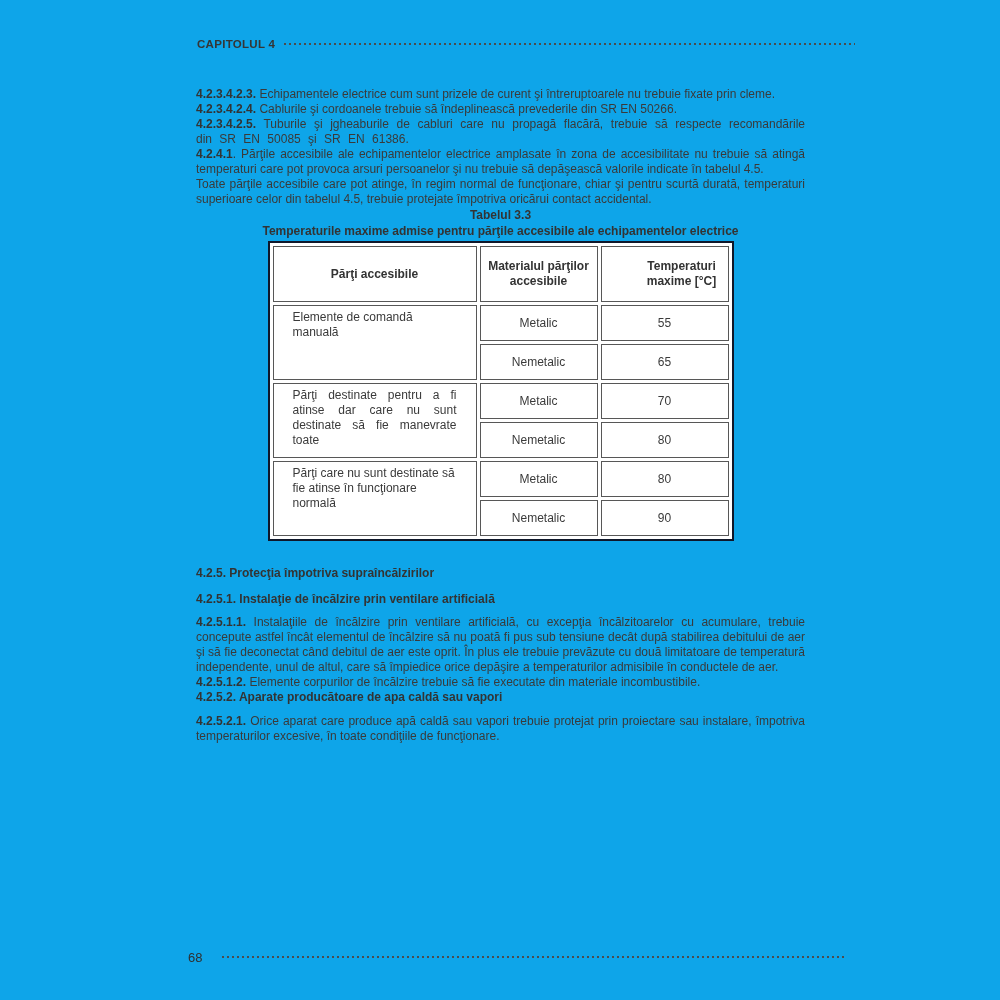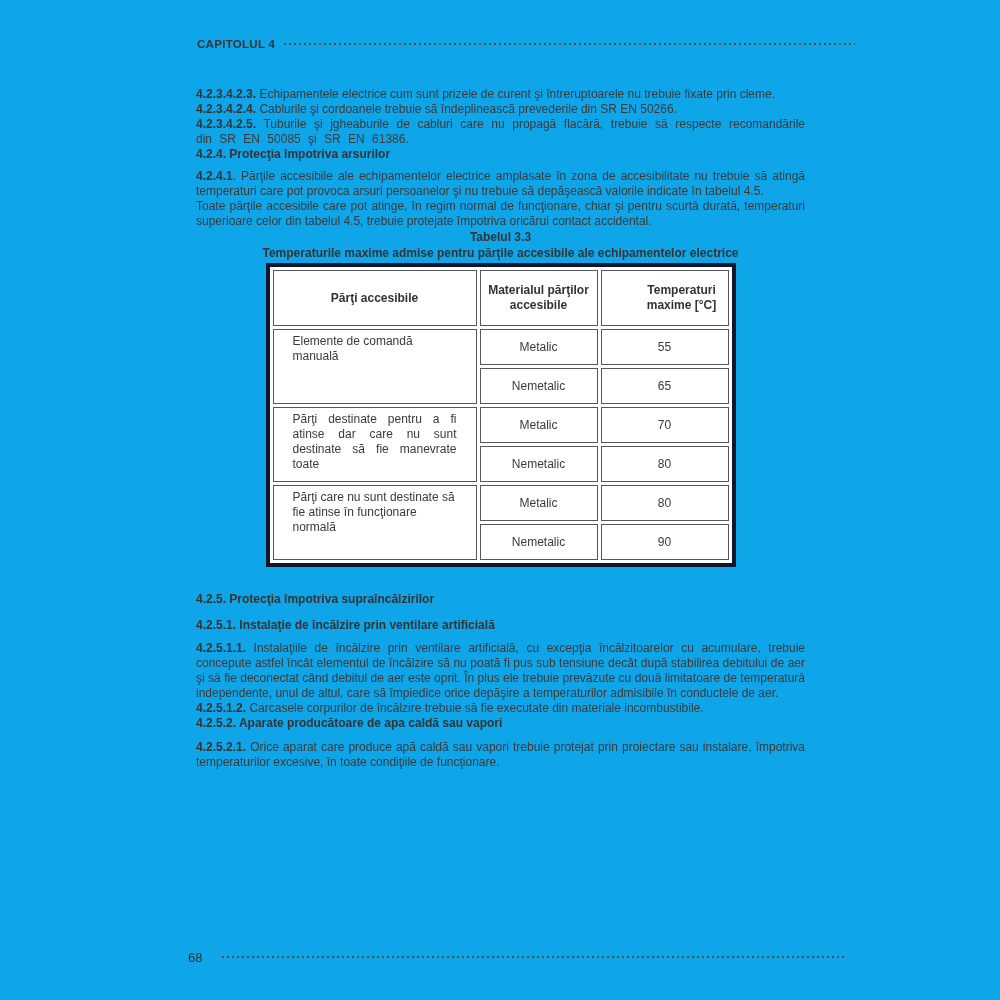--- a/index.html
+++ b/index.html
@@ -45,21 +45,21 @@
 
   
   .tbl-title, .tbl-subtitle {
     text-align: center; font-weight: bold; color: #333;
     font-size: 12px; line-height: 16px;
   }
 
   
   table.tbl {
     border-collapse: separate; border-spacing: 3px;
-    border: 4px solid #0f172a;
+    border: 2px solid #0f172a;
     margin: 2px auto 25px auto;
     background: #fff;
   }
   .tbl th, .tbl td {
     border: 1px solid #575757;
     font-size: 12px; line-height: 15px; color: #3a3a3a;
     padding: 2px 6px;
   }
   .tbl th {
     font-weight: bold; text-align: center; vertical-align: middle;
@@ -90,21 +90,20 @@
   </div>
 
   <div class="content">
 
     <p class="mb10"><span class="num">4.2.3.4.2.3.</span><span> Echipamentele electrice cum sunt prizele de curent şi întreruptoarele nu trebuie fixate prin cleme.</span></p>
 
     <p class="mb13"><span class="num">4.2.3.4.2.4.</span><span> Cablurile şi cordoanele trebuie să îndeplinească prevederile din SR EN 50266.</span></p>
 
     <p class="wide mb34"><span class="num">4.2.3.4.2.5.</span><span> Tuburile şi jgheaburile de cabluri care nu propagă flacără, trebuie să respecte recomandările din SR EN 50085 şi SR EN 61386.</span></p>
 
-    <div class="hd mb7">4.2.4. Protecţia împotriva arsurilor</div>
 
     <p><span class="num">4.2.4.1</span><span>. Părţile accesibile ale echipamentelor electrice amplasate în zona de accesibilitate nu trebuie să atingă temperaturi care pot provoca arsuri persoanelor şi nu trebuie să depăşească valorile indicate în tabelul 4.5.</span></p>
 
     <p class="mb21">Toate părţile accesibile care pot atinge, în regim normal de funcţionare, chiar şi pentru scurtă durată, temperaturi superioare celor din tabelul 4.5, trebuie protejate împotriva oricărui contact accidental.</p>
 
     <div class="tbl-title">Tabelul 3.3</div>
     <div class="tbl-subtitle">Temperaturile maxime admise pentru părţile accesibile ale echipamentelor electrice</div>
 
     <table class="tbl">
       <tbody>
@@ -141,21 +140,21 @@
         <td class="val">90</td>
       </tr>
     </tbody>
       </table>
 
     <div class="hd mb11">4.2.5. Protecţia împotriva supraîncălzirilor</div>
     <div class="hd mb8">4.2.5.1. Instalaţie de încălzire prin ventilare artificială</div>
 
     <p class="mb17"><span class="num">4.2.5.1.1.</span><span> Instalaţiile de încălzire prin ventilare artificială, cu excepţia încălzitoarelor cu acumulare, trebuie concepute astfel încât elementul de încălzire să nu poată fi pus sub tensiune decât după stabilirea debitului de aer şi să fie deconectat când debitul de aer este oprit. În plus ele trebuie prevăzute cu două limitatoare de temperatură independente, unul de altul, care să împiedice orice depăşire a temperaturilor admisibile în conductele de aer.</span></p>
 
-    <p class="mb18"><span class="num">4.2.5.1.2.</span><span> Carcasele corpurilor de încălzire trebuie să fie executate din materiale incombustibile.</span></p>
+    <p class="mb18"><span class="num">4.2.5.1.2.</span><span> Elemente corpurilor de încălzire trebuie să fie executate din materiale incombustibile.</span></p>
 
     <div class="hd mb9">4.2.5.2. Aparate producătoare de apa caldă sau vapori</div>
 
     <p><span class="num">4.2.5.2.1.</span><span> Orice aparat care produce apă caldă sau vapori trebuie protejat prin proiectare sau instalare, împotriva temperaturilor excesive, în toate condiţiile de funcţionare.</span></p>
 
   </div>
 
   <div class="running-footer">
     <span class="pageno">68</span>
     <span class="dotline"></span>

